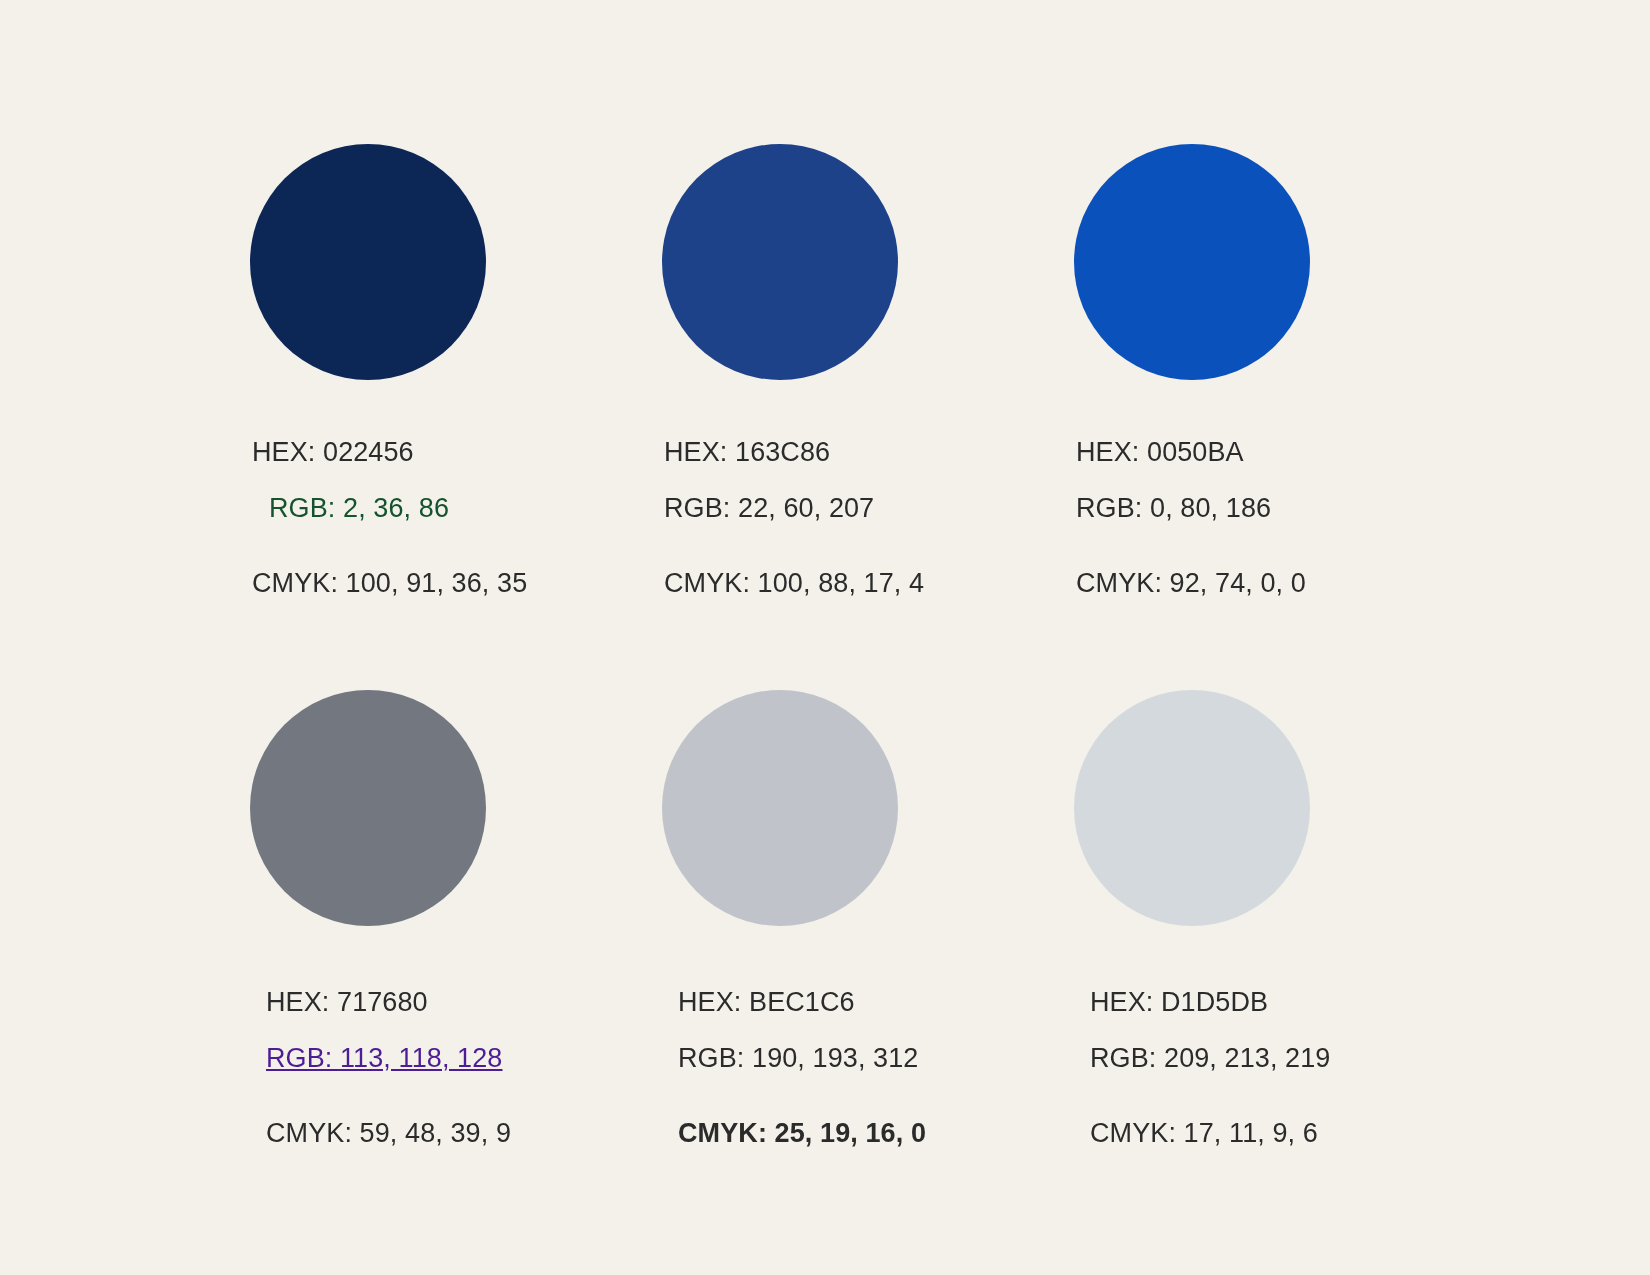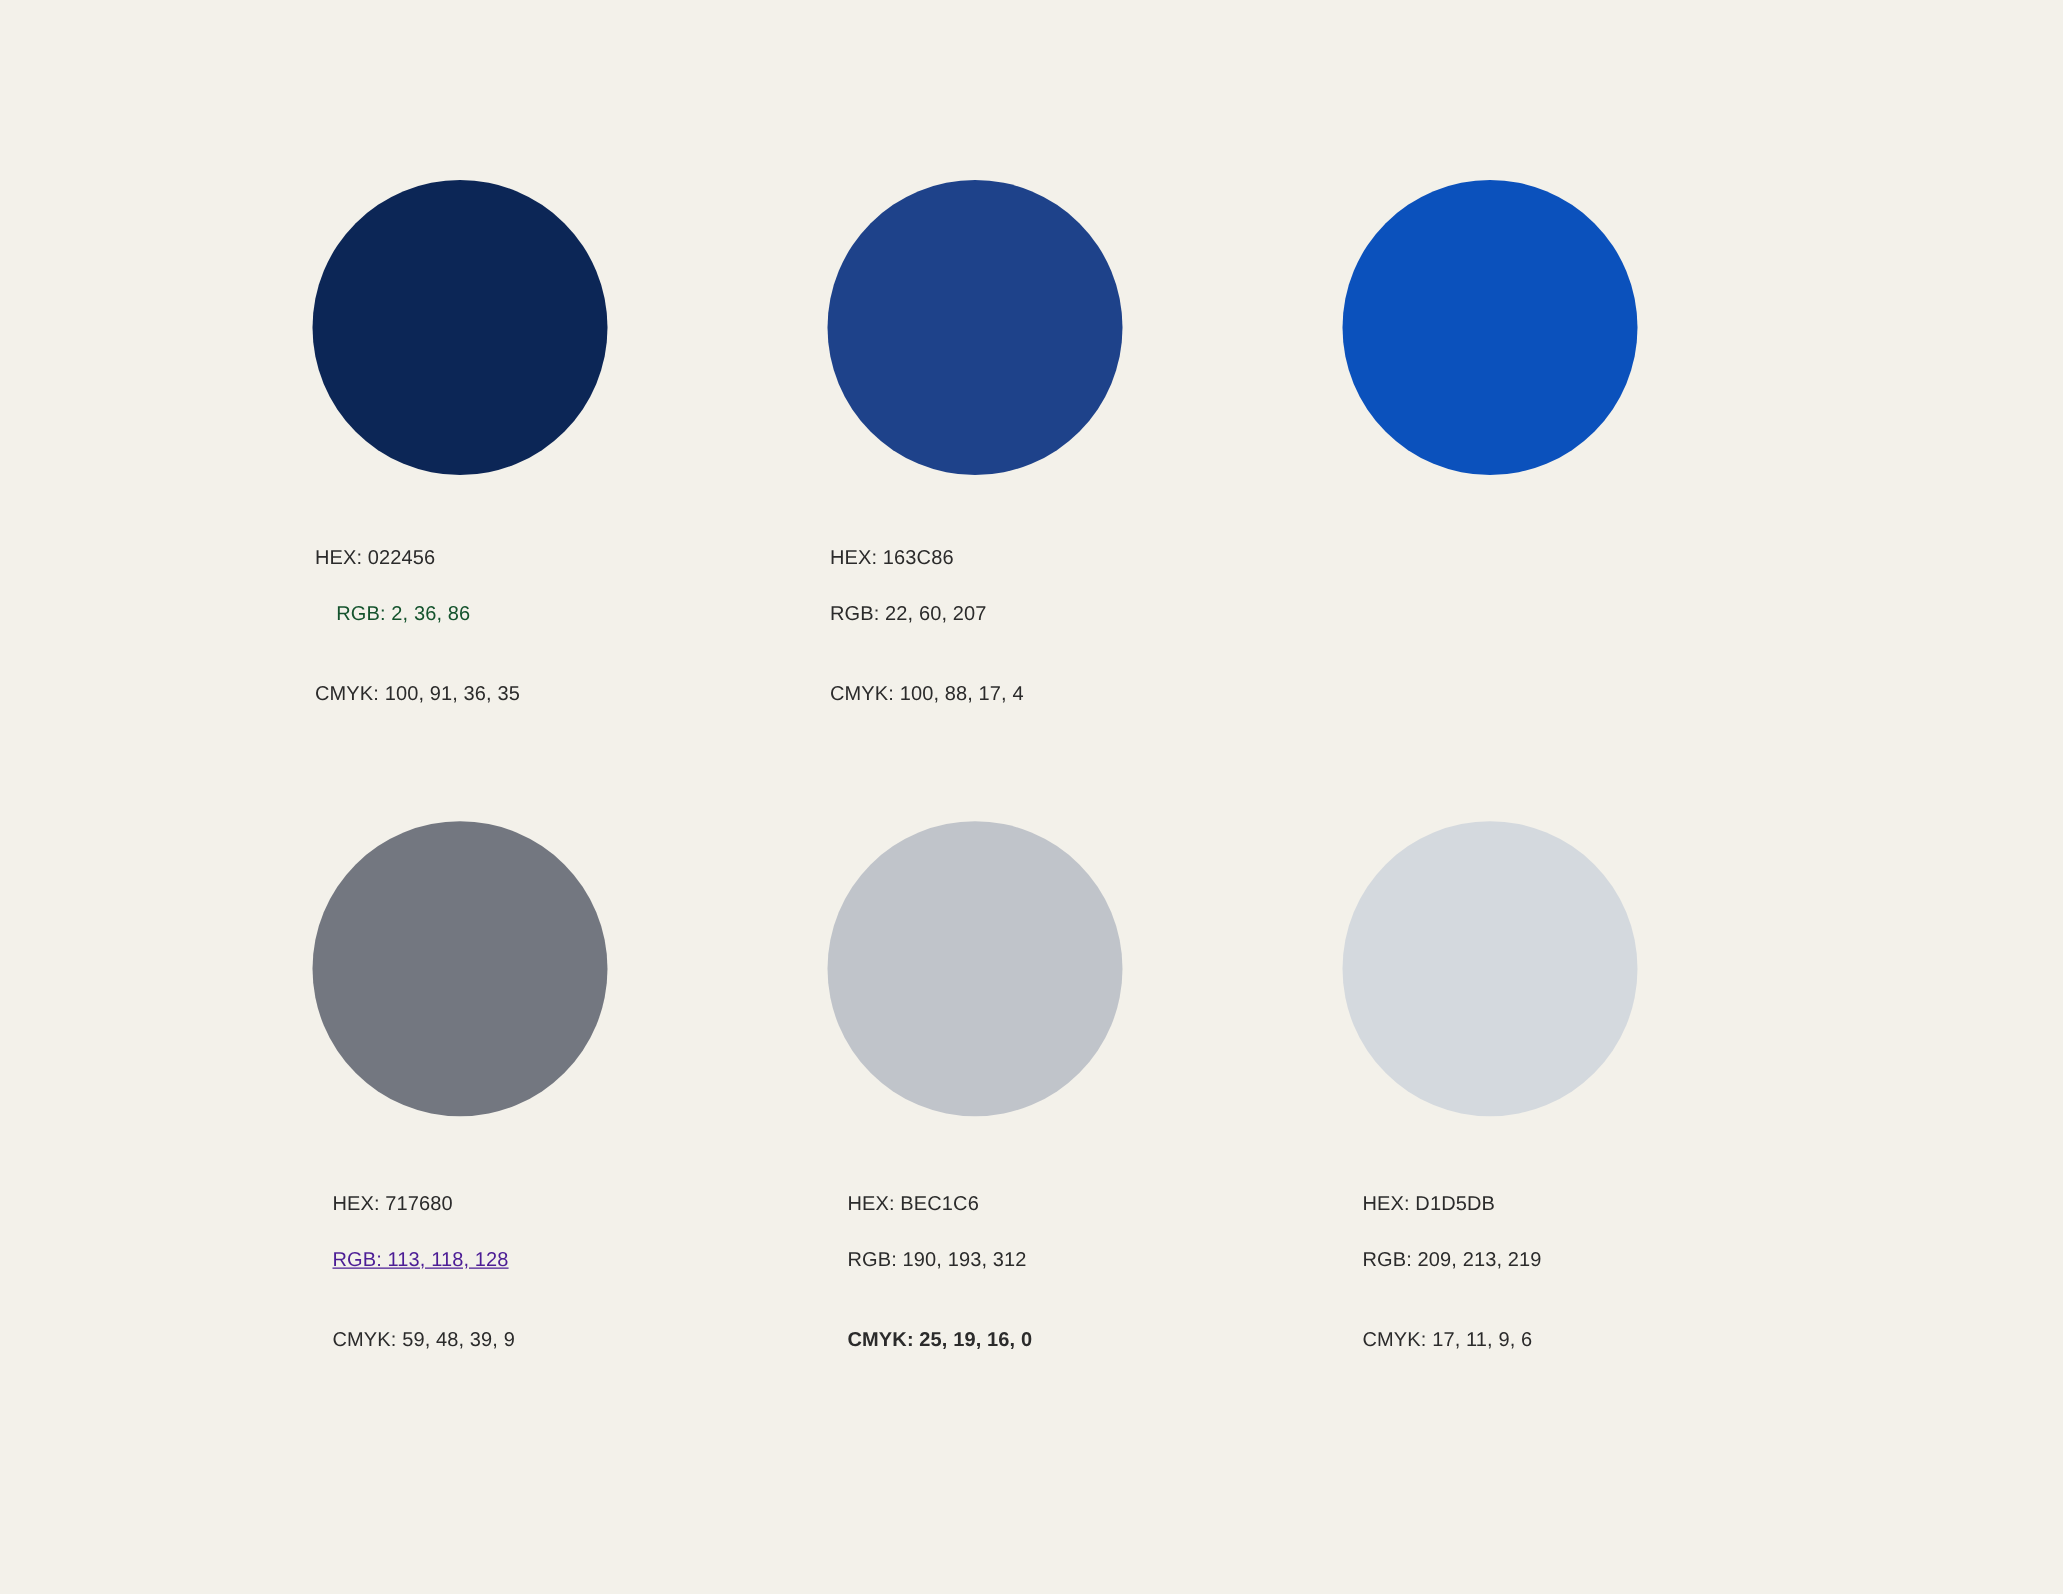--- a/index.html
+++ b/index.html
@@ -47,21 +47,21 @@
     border-radius: 50%;
     display: block;
   }
 
   .swatch-info {
     margin-top: 59px;
     padding-left: 2px;
   }
 
   .swatch-line {
-    font-size: 16px;
+    font-size: 27px;
     line-height: 1.0;
     color: #2b2b2b;
     letter-spacing: 0.1px;
     margin: 0 0 29px 0;
     white-space: nowrap;
   }
 
   .swatch-line:last-child {
     margin-bottom: 0;
     margin-top: 48px;
@@ -96,20 +96,25 @@
       <div class="swatch-circle" style="background-color: rgb(30, 66, 138);"></div>
       <div class="swatch-info">
         <p class="swatch-line" style="color: rgb(43, 43, 43);">HEX: 163C86</p>
         <p class="swatch-line" style="color: rgb(43, 43, 43);">RGB: 22, 60, 207</p>
         <p class="swatch-line" style="color: rgb(43, 43, 43);">CMYK: 100, 88, 17, 4</p>
       </div>
     </div>
 
     <div class="swatch-cell row-1">
       <div class="swatch-circle" style="background-color: rgb(11, 81, 188);"></div>
+      <div class="swatch-info">
+        <p class="swatch-line" style="color: rgb(43, 43, 43);">HEX: 0050BA</p>
+        <p class="swatch-line" style="color: rgb(43, 43, 43);">RGB: 0, 80, 186</p>
+        <p class="swatch-line" style="color: rgb(43, 43, 43);">CMYK: 92, 74, 0, 0</p>
+      </div>
     </div>
 
     <div class="swatch-cell row-2">
       <div class="swatch-circle" style="background-color: rgb(115, 119, 128);"></div>
       <div class="swatch-info">
         <p class="swatch-line" style="color: rgb(43, 43, 43);">HEX: 717680</p>
         <p class="swatch-line" style="color: #4c1d95; text-decoration: underline;">RGB: 113, 118, 128</p>
         <p class="swatch-line" style="color: rgb(43, 43, 43);">CMYK: 59, 48, 39, 9</p>
       </div>
     </div>

